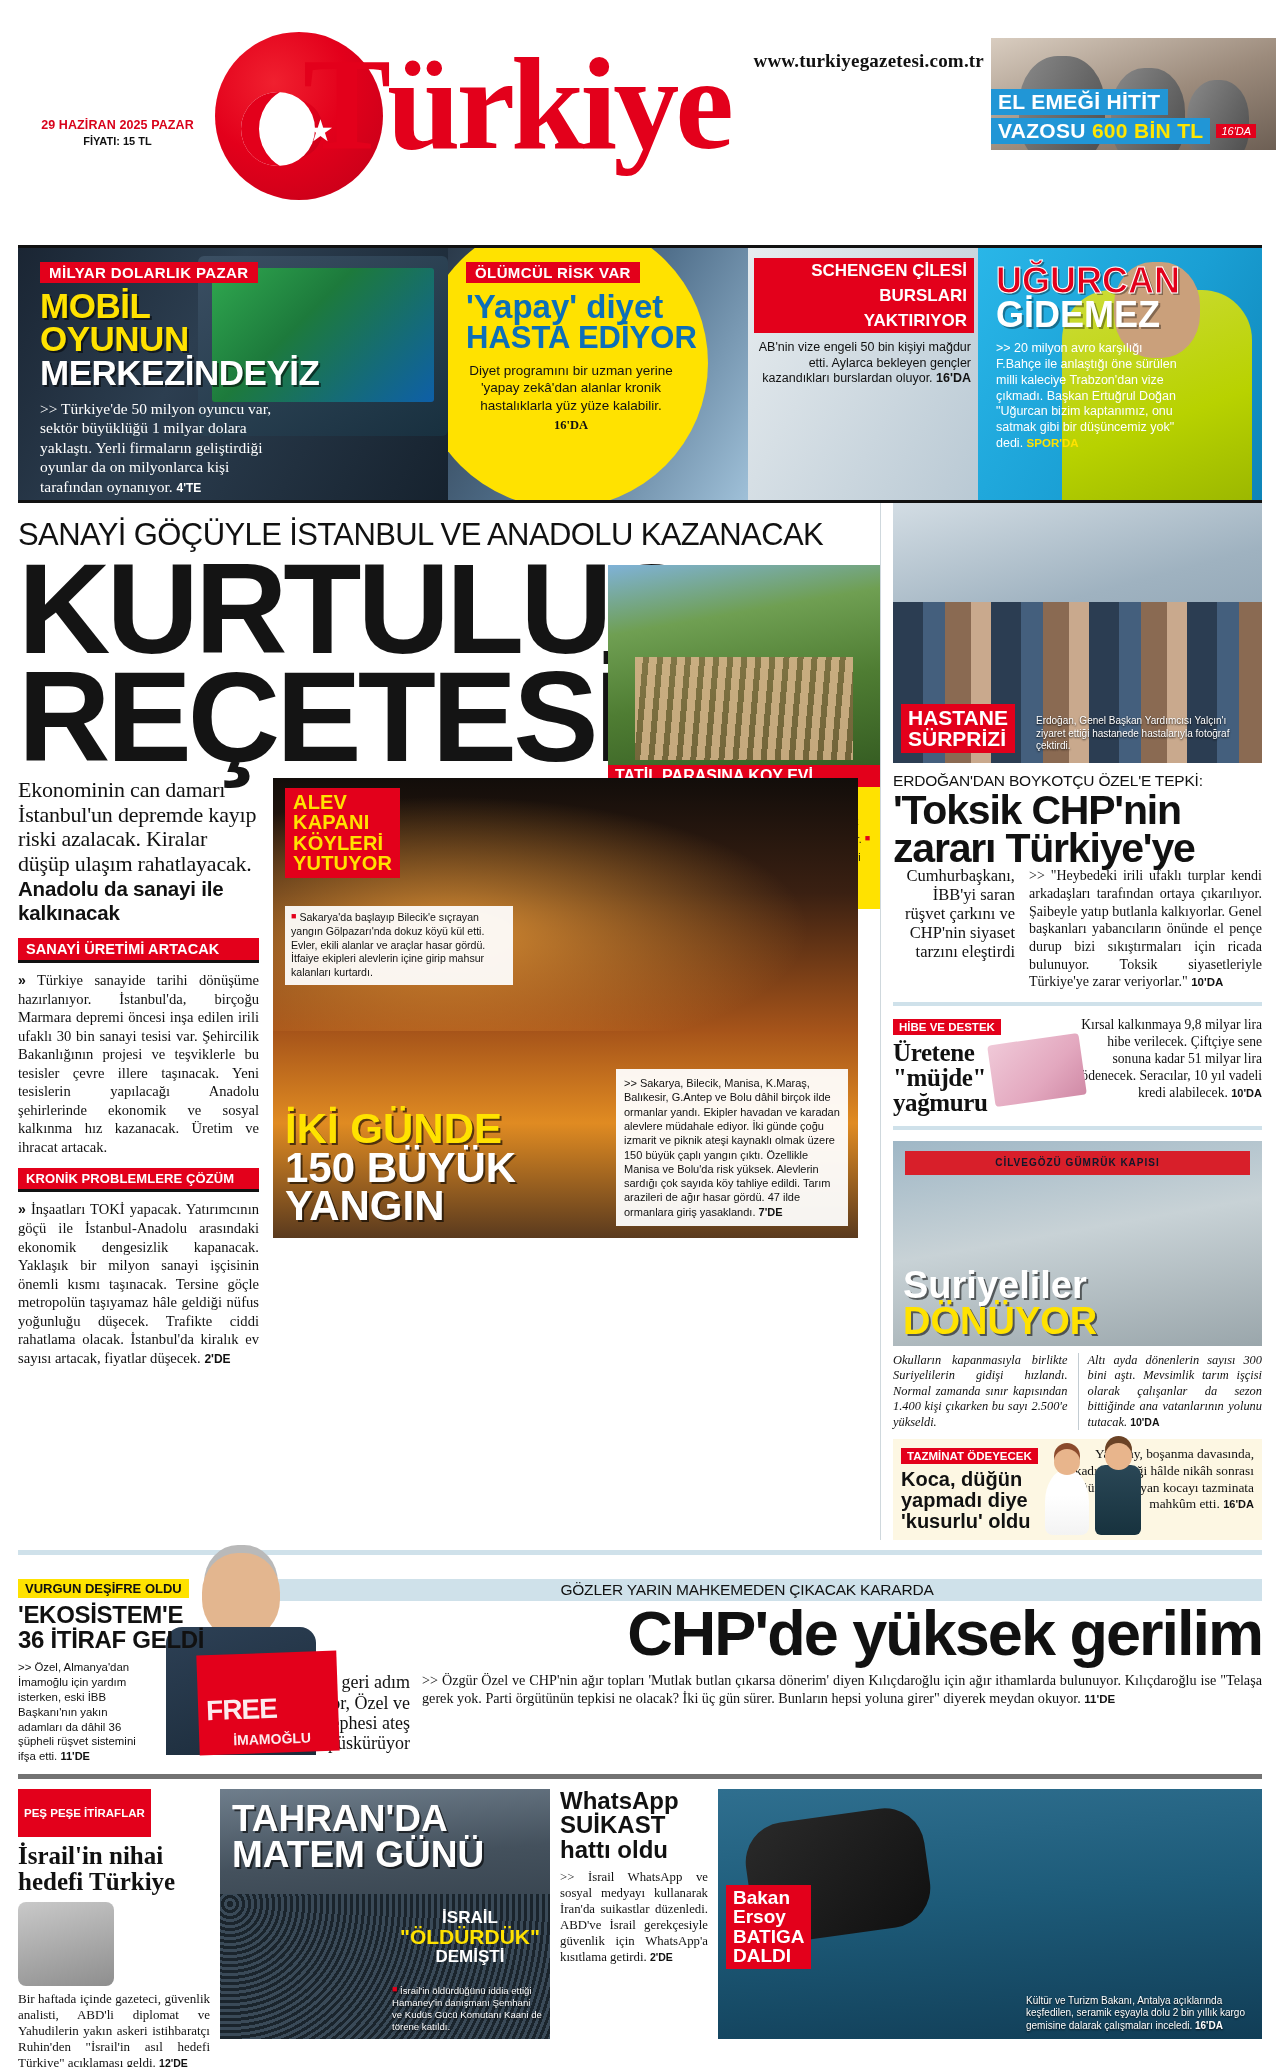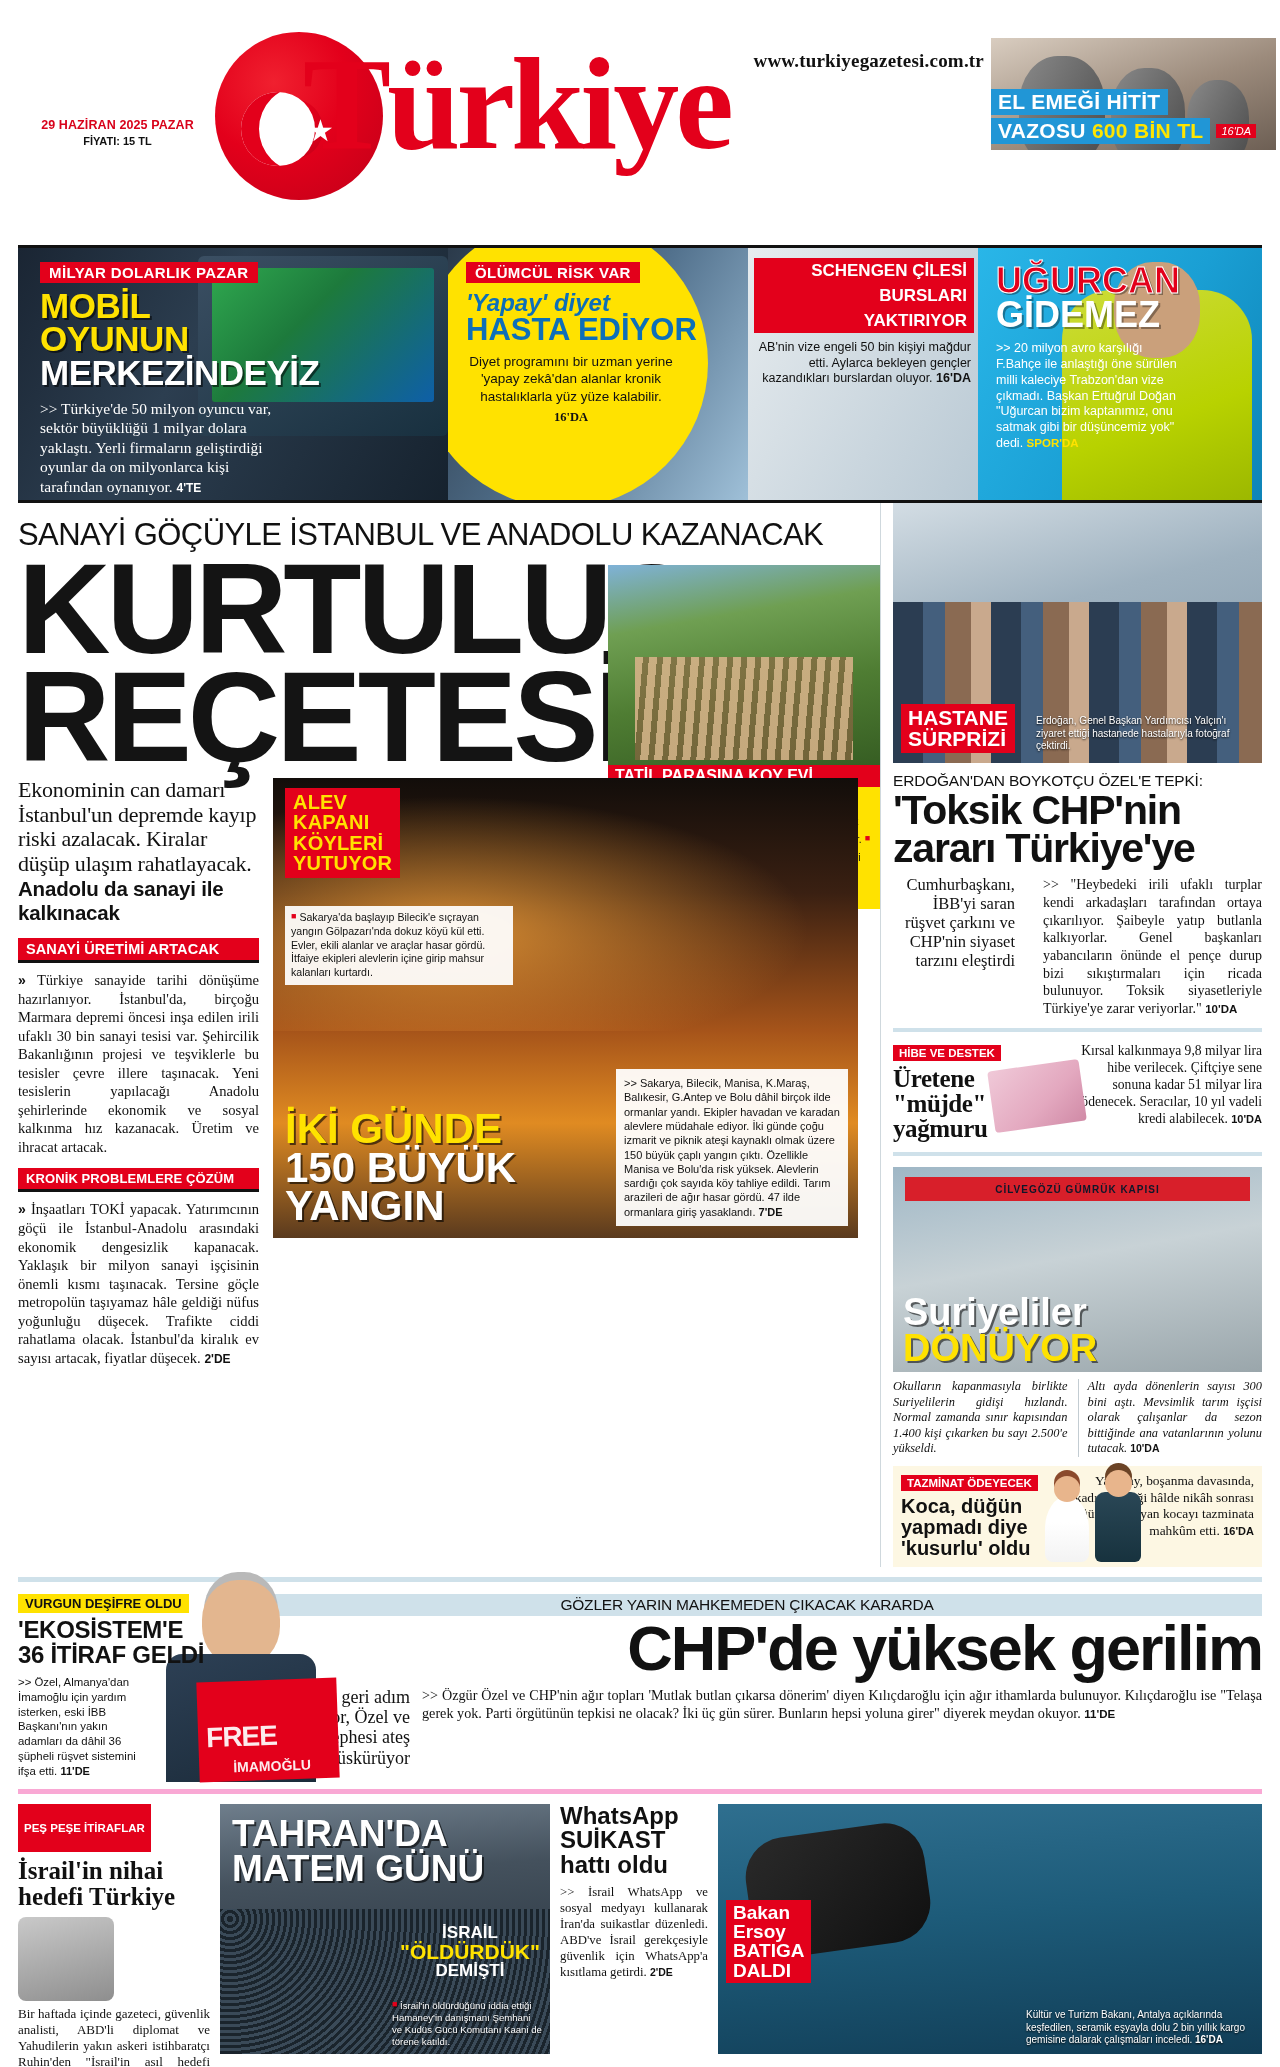--- a/index.html
+++ b/index.html
@@ -73,21 +73,21 @@
   .p1 .inner { position:absolute; left:22px; top:14px; width:250px; }
   .p1 h2 { font-family:"Liberation Sans",sans-serif; font-weight:bold; line-height:.95; letter-spacing:-.5px;
      margin-top:6px; text-shadow:2px 2px 0 rgba(0,0,0,.55); }
   .p1 .l1 { font-size:35px; color:#ffe200; }
   .p1 .l2 { font-size:35px; color:#ffffff; }
   .p1 p { margin-top:10px; font-size:15.5px; line-height:1.26; color:#fff; }
   .p1 p b { font-family:"Liberation Sans",sans-serif; font-size:12px; }
 
   .p2 .inner { position:absolute; left:18px; top:14px; width:255px; text-align:left; }
   .p2 h2 { font-family:"Liberation Sans",sans-serif; font-weight:bold; line-height:.98; color:#0d6fb8; margin-top:8px; }
-  .p2 .l1 { font-size:24px;font-style:italic; }
+  .p2 .l1 { font-size:33px; }
   .p2 .l2 { font-size:31px; }
   .p2 p { margin-top:8px; font-family:"Liberation Sans",sans-serif; font-size:13.5px; line-height:1.3;
      color:#111; text-align:center; width:210px; }
   .p2 .pg { display:block; margin-top:4px; font-weight:bold; font-size:12.5px; text-align:center; width:210px; }
 
   .p3 .inner { position:absolute; left:6px; top:10px; width:220px; text-align:right; }
   .p3 .kicker3 { display:block; background:#e3001b; color:#fff; font-family:"Liberation Sans",sans-serif;
      font-weight:bold; font-size:17px; line-height:1.12; padding:3px 7px; text-align:right; }
   .p3 p { margin-top:7px; font-family:"Liberation Sans",sans-serif; font-size:12.5px; line-height:1.24;
      color:#111; text-align:right; padding-right:3px; }
@@ -157,21 +157,21 @@
      background:linear-gradient(165deg,#d3dde4 0%,#9fb2c0 40%,#7e94a5 100%); }
   .erd-photo .row { position:absolute; bottom:0; left:0; width:100%; height:62%;
      background:repeating-linear-gradient(90deg,#2b3d52 0 30px,#445f7d 30px 52px,#8a6a52 52px 78px,#c9a98d 78px 98px); }
   .hast-tag { position:absolute; left:8px; bottom:10px; background:#e3001b; color:#fff;
      font-family:"Liberation Sans",sans-serif; font-weight:bold; font-size:21px; line-height:1.03; padding:3px 7px; }
   .erd-cap { position:absolute; right:8px; bottom:10px; width:218px; color:#fff;
      font-family:"Liberation Sans",sans-serif; font-size:10px; line-height:1.26; text-shadow:0 1px 2px rgba(0,0,0,.9); }
   .r-over { font-family:"Liberation Sans",sans-serif; font-size:15.5px; margin:9px 0 2px; letter-spacing:-.2px; }
   .r-head { font-family:"Liberation Sans",sans-serif; font-weight:bold; font-size:41px; line-height:.92;
      letter-spacing:-1.2px; }
-  .r-two { display:flex; margin-top:9px; gap:28px; }
+  .r-two { display:flex; gap:14px; }
   .r-two .lft { width:122px; font-size:16.5px; line-height:1.14; text-align:right; }
   .r-two .rgt { flex:1; font-size:14px; line-height:1.26; text-align:justify; }
   .r-two .rgt b { font-family:"Liberation Sans",sans-serif; font-size:11.5px; }
 
   .hr-blue { height:4px; background:#cfe1ea; margin:11px 0; }
   .mini { display:flex; gap:15px; }
   .mini-left { width:168px; position:relative; }
   .mini-left .kick { display:inline-block; background:#e3001b; color:#fff;
      font-family:"Liberation Sans",sans-serif; font-weight:bold; font-size:11.5px; padding:2px 6px; }
   .mini-left h3 { font-size:25px; line-height:1.0; margin-top:5px; letter-spacing:-.4px; }
@@ -207,22 +207,22 @@
   .bride { position:absolute; left:0; bottom:0; width:44px; height:66px;
      background:linear-gradient(180deg,#fff 40%,#f3f3f3); border-radius:50% 50% 8px 8px; }
   .bride:before{ content:""; position:absolute; left:9px; top:-20px; width:26px; height:26px; border-radius:50%;
      background:#e8b58c; box-shadow:0 -6px 0 0 #8b4a2c; }
   .groom { position:absolute; right:0; bottom:0; width:46px; height:70px;
      background:linear-gradient(180deg,#2a4756,#17323e); border-radius:10px 10px 6px 6px; }
   .groom:before{ content:""; position:absolute; left:10px; top:-22px; width:27px; height:27px; border-radius:50%;
      background:#e8b58c; box-shadow:0 -7px 0 0 #6b4326; }
 
   
-  .chp-band { margin:10px 18px 0; border-top:5px solid #cfe1ea; border-bottom:5px solid #f9a8d4;
-     display:flex; padding:12px 0 10px; position:relative; }
+  .chp-band { margin:10px 18px 0; border-top:5px solid #cfe1ea; border-bottom:5px solid #737373;
+     display:flex; padding:24px 0 10px; position:relative; }
   .chp-l { width:200px; position:relative; z-index:2; }
   .chp-l .yk { display:inline-block; background:#ffe200; color:#111;
      font-family:"Liberation Sans",sans-serif; font-weight:bold; font-size:13px; padding:2px 7px; }
   .chp-l h3 { font-family:"Liberation Sans",sans-serif; font-weight:bold; font-size:24px;
      line-height:1.04; margin-top:5px; letter-spacing:-.3px; }
   .chp-l p { margin-top:7px; font-family:"Liberation Sans",sans-serif; font-size:11.4px;
      line-height:1.3; width:128px; }
   .chp-l p b { font-size:11px; }
   .ozel-photo { position:absolute; left:132px; top:-6px; width:212px; height:205px; z-index:1; }
   .ozel-head { position:absolute; left:52px; top:4px; width:78px; height:86px; border-radius:46%;

